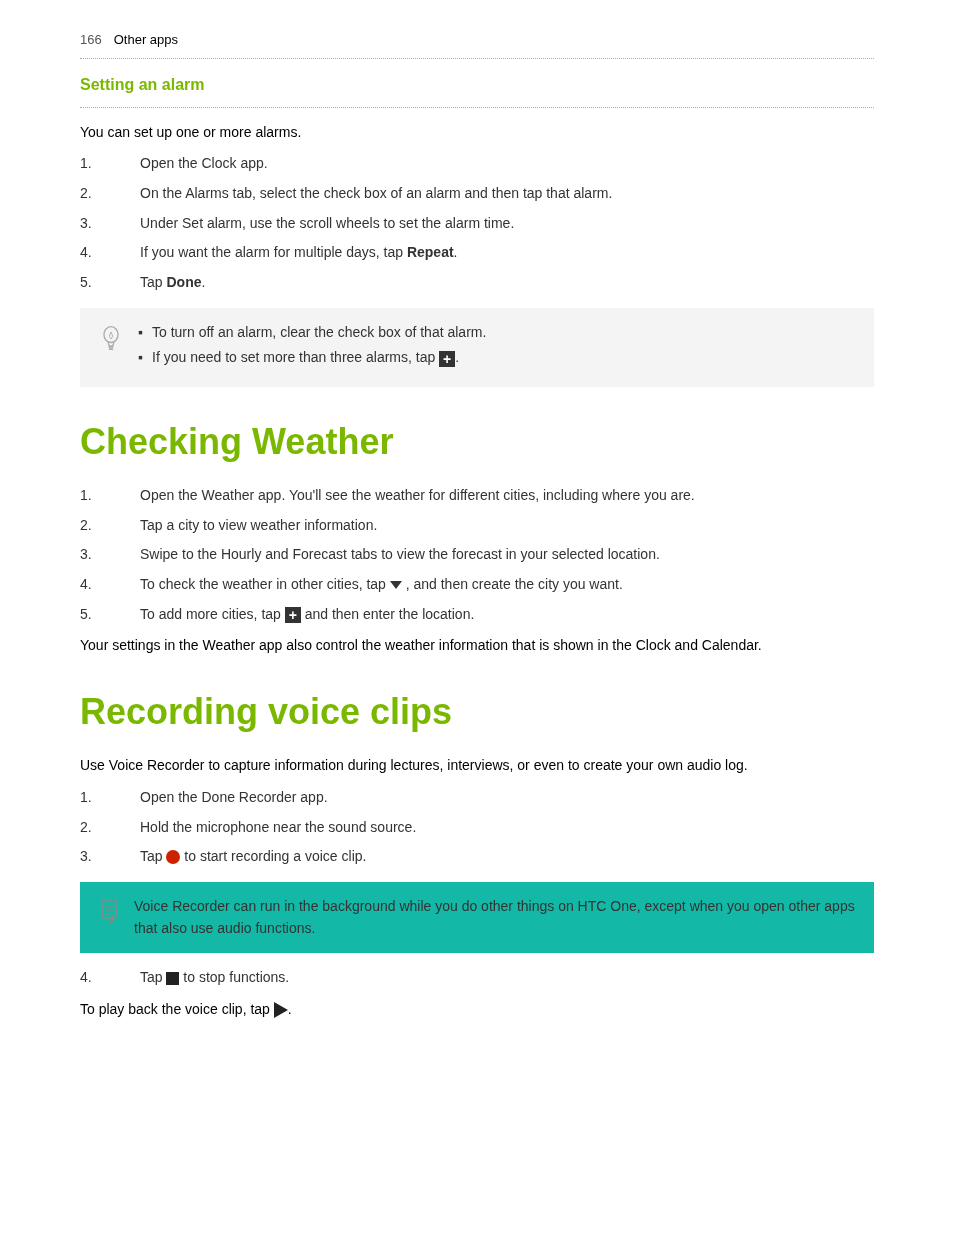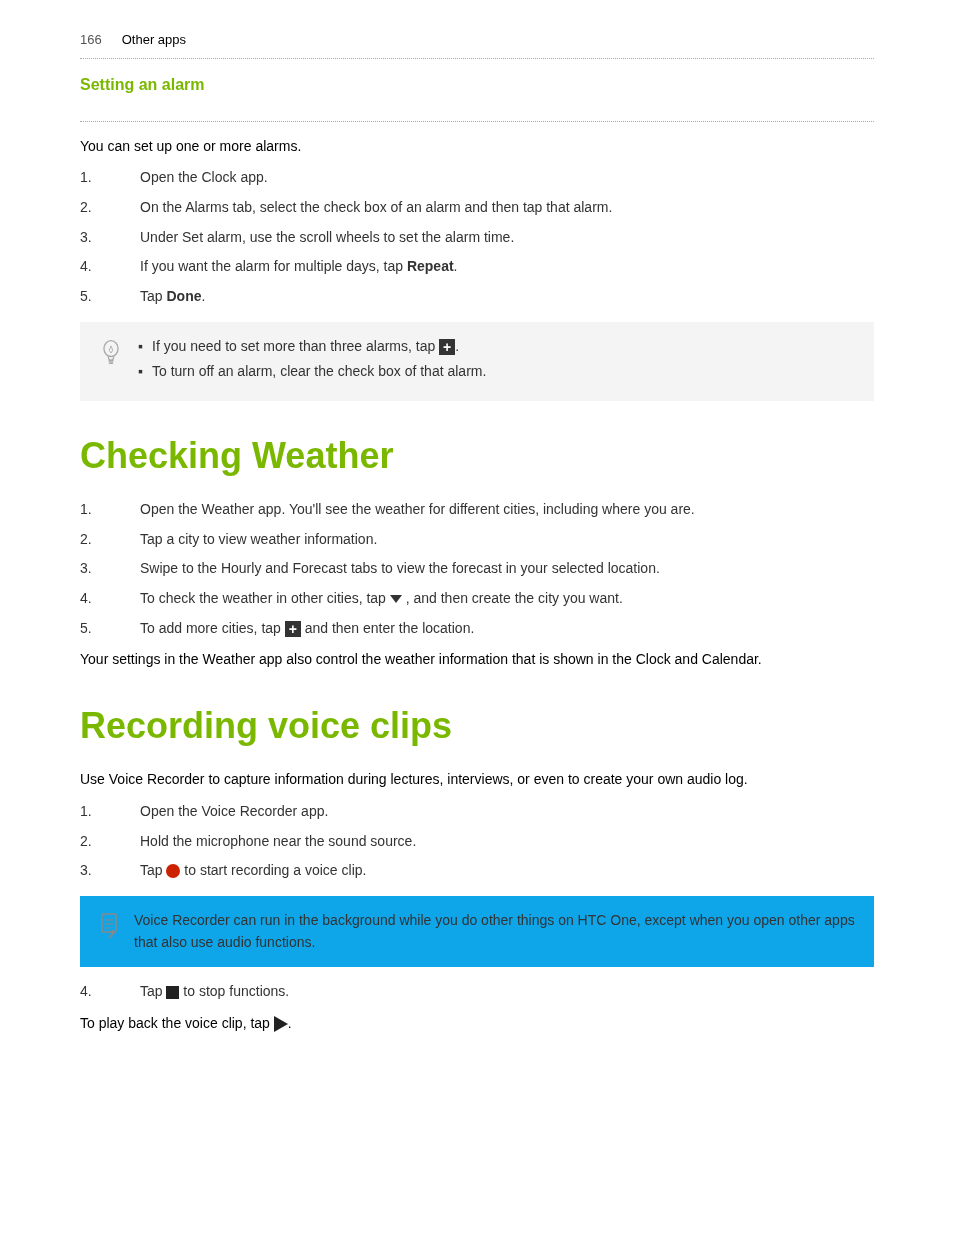--- a/index.html
+++ b/index.html
@@ -19,21 +19,21 @@
     }
 
     .page-container {
       padding: 30px 80px 40px 80px;
       max-width: 954px;
     }
 
     .page-header {
       display: flex;
       align-items: center;
-      gap: 20px;
+      gap: 12px;
       margin-bottom: 8px;
     }
 
     .page-number {
       font-size: 13px;
       color: #555;
     }
 
     .page-category {
       font-size: 13px;
@@ -43,21 +43,21 @@
     .top-divider {
       border: none;
       border-top: 1px dotted #aaaaaa;
       margin-bottom: 14px;
     }
 
     .section-title-green {
       color: #7ab800;
       font-size: 16px;
       font-weight: bold;
-      margin-bottom: 24px;
+      margin-bottom: 10px;
       border-bottom: none;
     }
 
     .section-divider {
       border: none;
       border-top: 1px dotted #aaaaaa;
       margin-bottom: 14px;
     }
 
     .body-text {
@@ -161,21 +161,21 @@
       display: inline-block;
       width: 0;
       height: 0;
       border-left: 6px solid transparent;
       border-right: 6px solid transparent;
       border-top: 8px solid #333;
       vertical-align: middle;
     }
 
     .note-box {
-      background: #0ea5e9;
+      background: #14b8a6;
       padding: 14px 18px;
       margin: 14px 0;
       display: flex;
       align-items: flex-start;
       gap: 14px;
     }
 
     .note-icon {
       flex-shrink: 0;
       margin-top: 2px;
@@ -271,22 +271,22 @@
           <rect x="10.5" y="27.5" width="5" height="2" rx="1" fill="#aaa"></rect>
 
           <line x1="13" y1="9" x2="11" y2="14" stroke="#aaa" stroke-width="1"></line>
           <line x1="11" y1="14" x2="13" y2="17" stroke="#aaa" stroke-width="1"></line>
           <line x1="13" y1="17" x2="15" y2="14" stroke="#aaa" stroke-width="1"></line>
           <line x1="15" y1="14" x2="13" y2="9" stroke="#aaa" stroke-width="1"></line>
         </svg>
       </div>
       <div class="tip-content">
         <ul>
+          <li>To turn off an alarm, clear the check box of that alarm.</li>
           <li>If you need to set more than three alarms, tap <span class="icon-plus inline-icon">+</span>.</li>
-          <li>To turn off an alarm, clear the check box of that alarm.</li>
         </ul>
       </div>
     </div>
   </div>
 
   <div class="section">
     <h2 class="section-heading-large">Checking Weather</h2>
 
 
     <ol class="numbered-list">
@@ -316,21 +316,21 @@
   </div>
 
   <div class="section">
     <h2 class="section-heading-large">Recording voice clips</h2>
 
     <p class="body-text">Use Voice Recorder to capture information during lectures, interviews, or even to create your own audio log.</p>
 
     <ol class="numbered-list">
       <li>
         <span class="num">1.</span>
-        <span class="content">Open the Voice Recorder app.</span>
+        <span class="content">Open the Done Recorder app.</span>
       </li>
       <li>
         <span class="num">2.</span>
         <span class="content">Hold the microphone near the sound source.</span>
       </li>
       <li>
         <span class="num">3.</span>
         <span class="content">Tap <span class="icon-record-red inline-icon"></span> <span>to start recording a voice clip.</span></span>
       </li>
     </ol>

